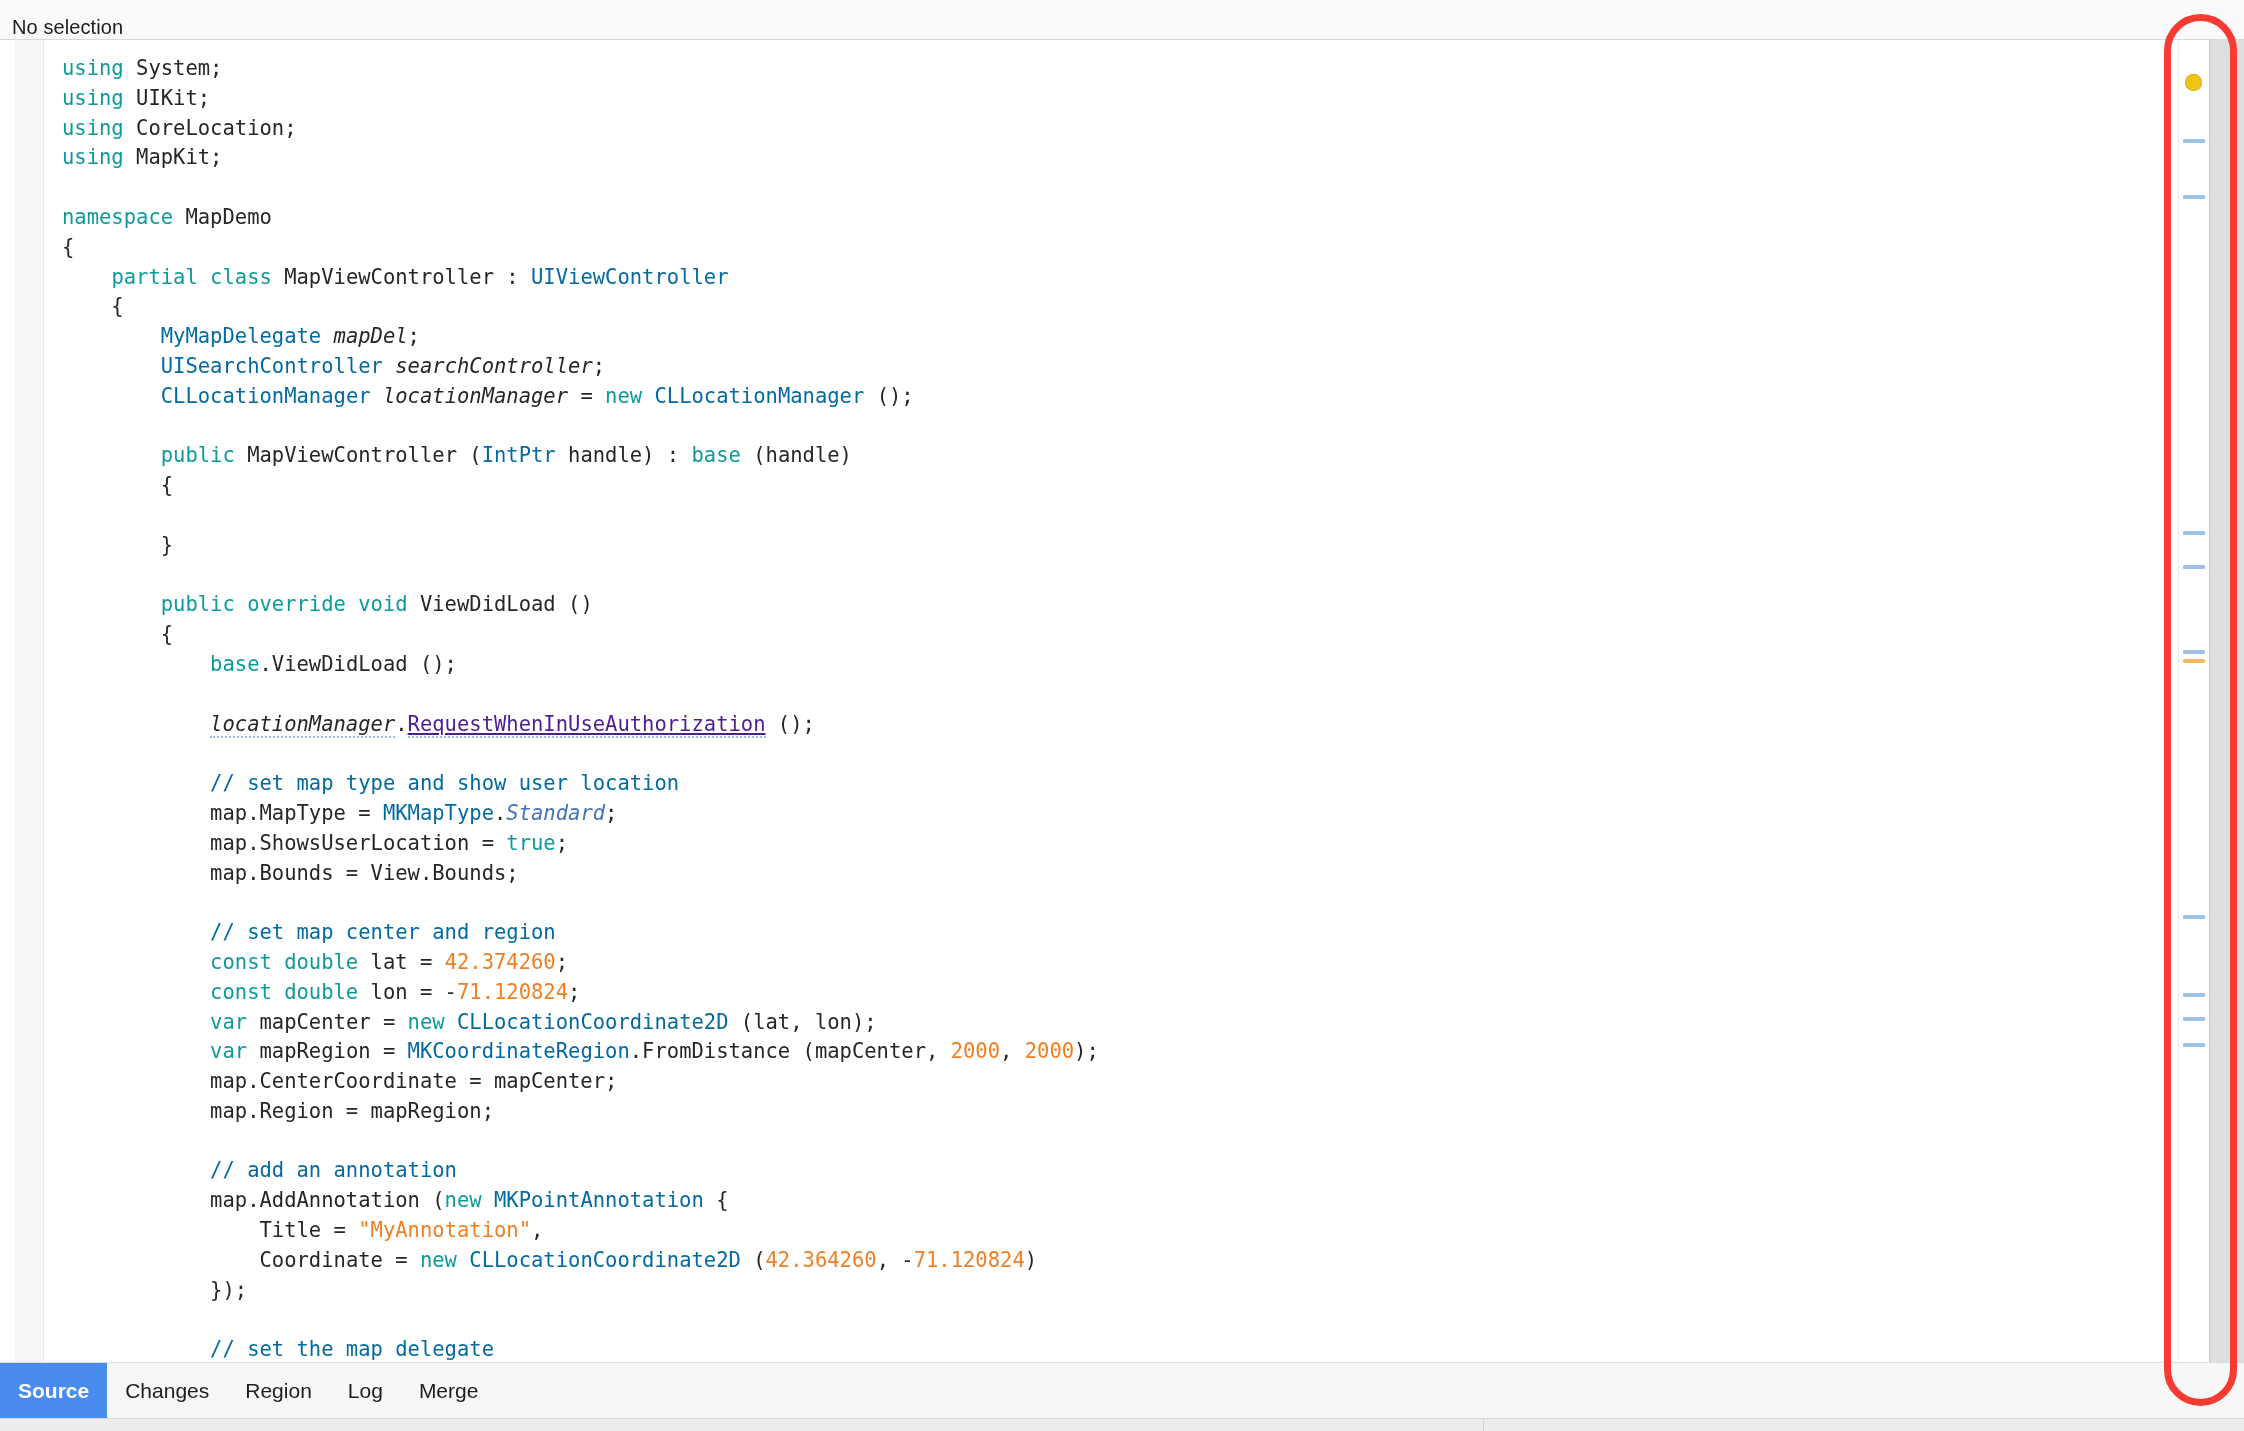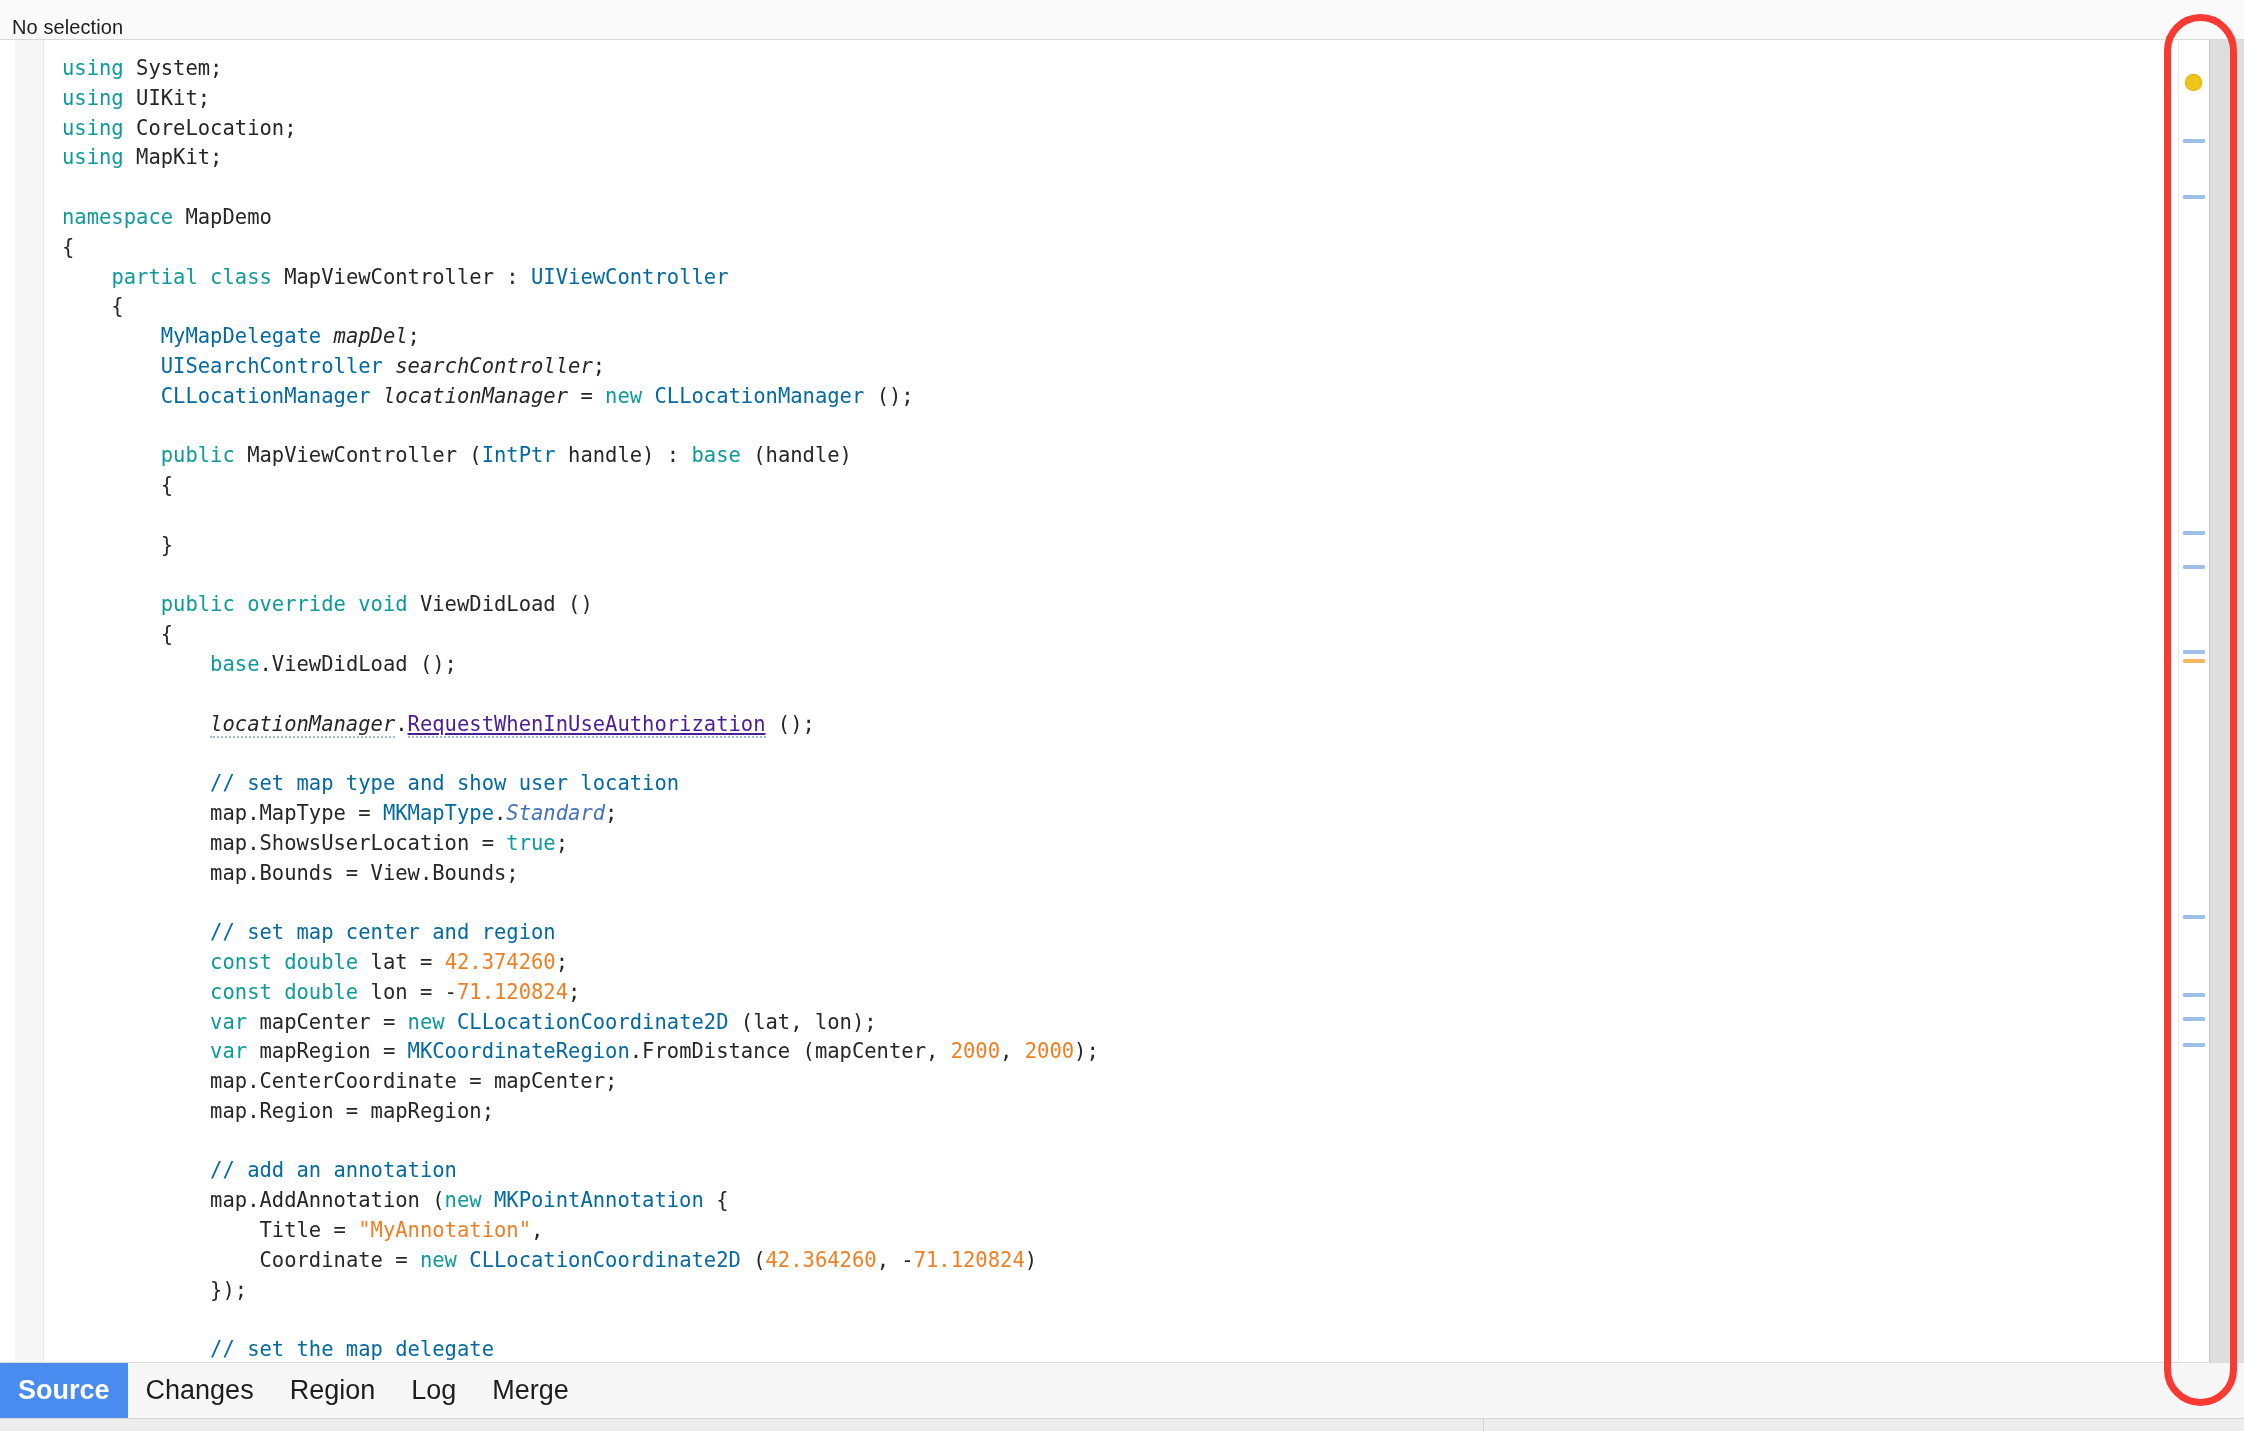--- a/index.html
+++ b/index.html
@@ -173,21 +173,21 @@
     background: #f7f7f7;
     border-top: 1px solid #dcdcdc;
     display: flex;
     align-items: stretch;
     box-sizing: border-box;
   }
   .btab {
     display: flex;
     align-items: center;
     padding: 0 18px;
-    font-size: 27px;
+    font-size: 21px;
     color: #1d1d1f;
     cursor: default;
   }
   .btab.active {
     background: #4a8bf0;
     color: #ffffff;
     font-weight: bold;
   }
   .bottom-strip-filler {
     flex: 1 1 auto;

